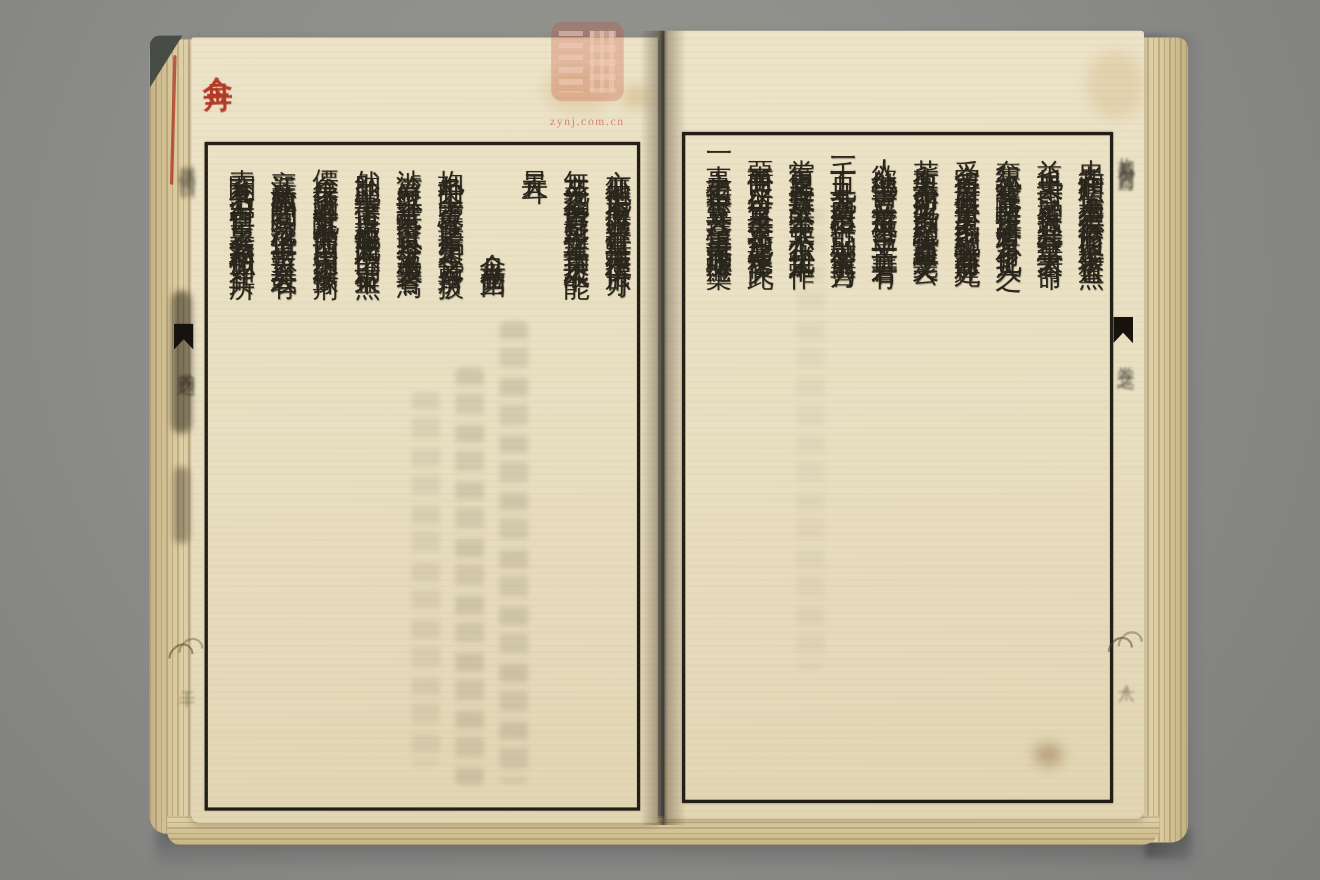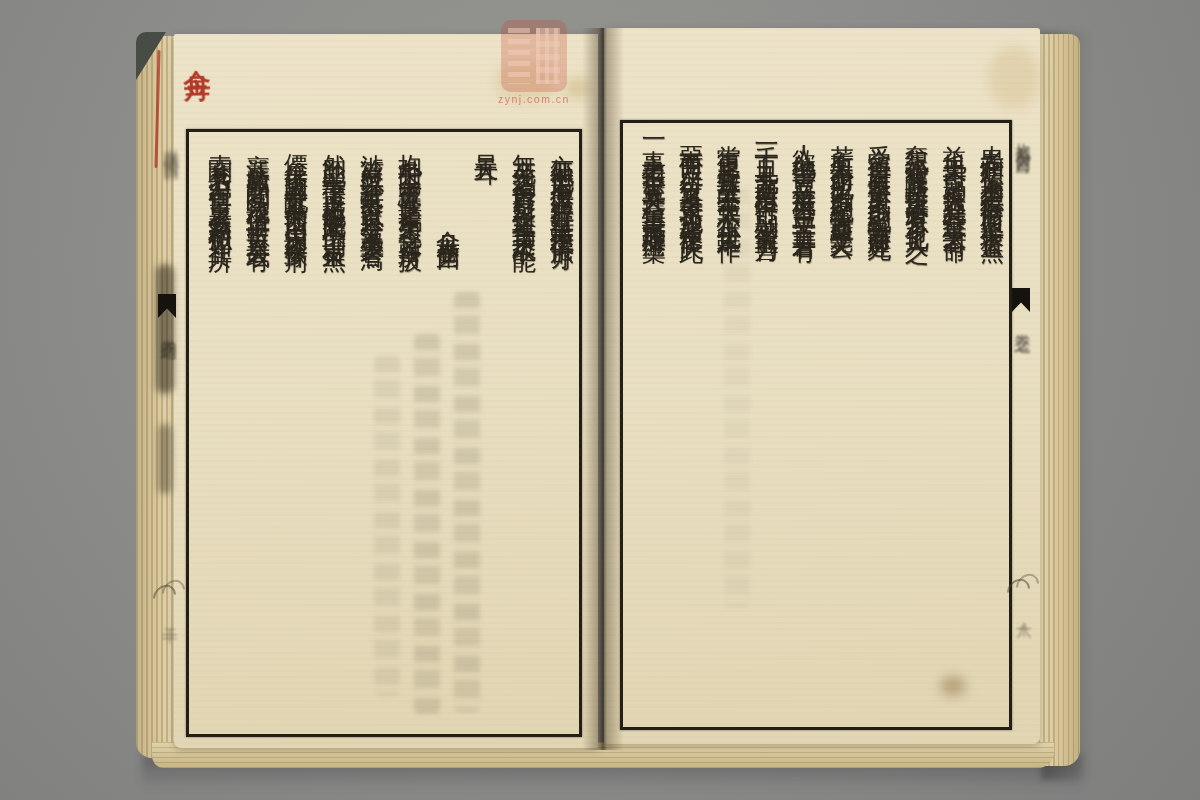--- a/index.html
+++ b/index.html
@@ -100,21 +100,21 @@
 
   
   .watermark{position:absolute;left:494px;top:20px;width:80px;text-align:center;z-index:30;}
   .seal{width:66px;height:72px;margin:0 auto;background:rgba(197,66,48,.26);border-radius:10px;
     position:relative;overflow:hidden;}
   .seal::before{content:"";position:absolute;left:7px;top:8px;width:22px;height:56px;
     background:repeating-linear-gradient(180deg, rgba(240,205,185,.55) 0 5px, transparent 5px 11px);}
   .seal::after{content:"";position:absolute;right:7px;top:8px;width:24px;height:56px;
     background:repeating-linear-gradient(90deg, rgba(240,205,185,.5) 0 4px, transparent 4px 9px),
                repeating-linear-gradient(180deg, rgba(240,205,185,.45) 0 6px, transparent 6px 13px);}
-  .wm-caption{margin-top:1px;font-family:Liberation Sans, sans-serif;
+  .wm-caption{margin-top:14px;font-family:Liberation Serif, serif;
     font-size:10.5px;letter-spacing:1.5px;color:rgba(202,72,55,.6);}
 </style>
 </head>
 <body>
 
 <div class="photo">
   <div class="book">
 
     <div class="shadow-right"></div>
     <div class="shadow-bottom"></div>

